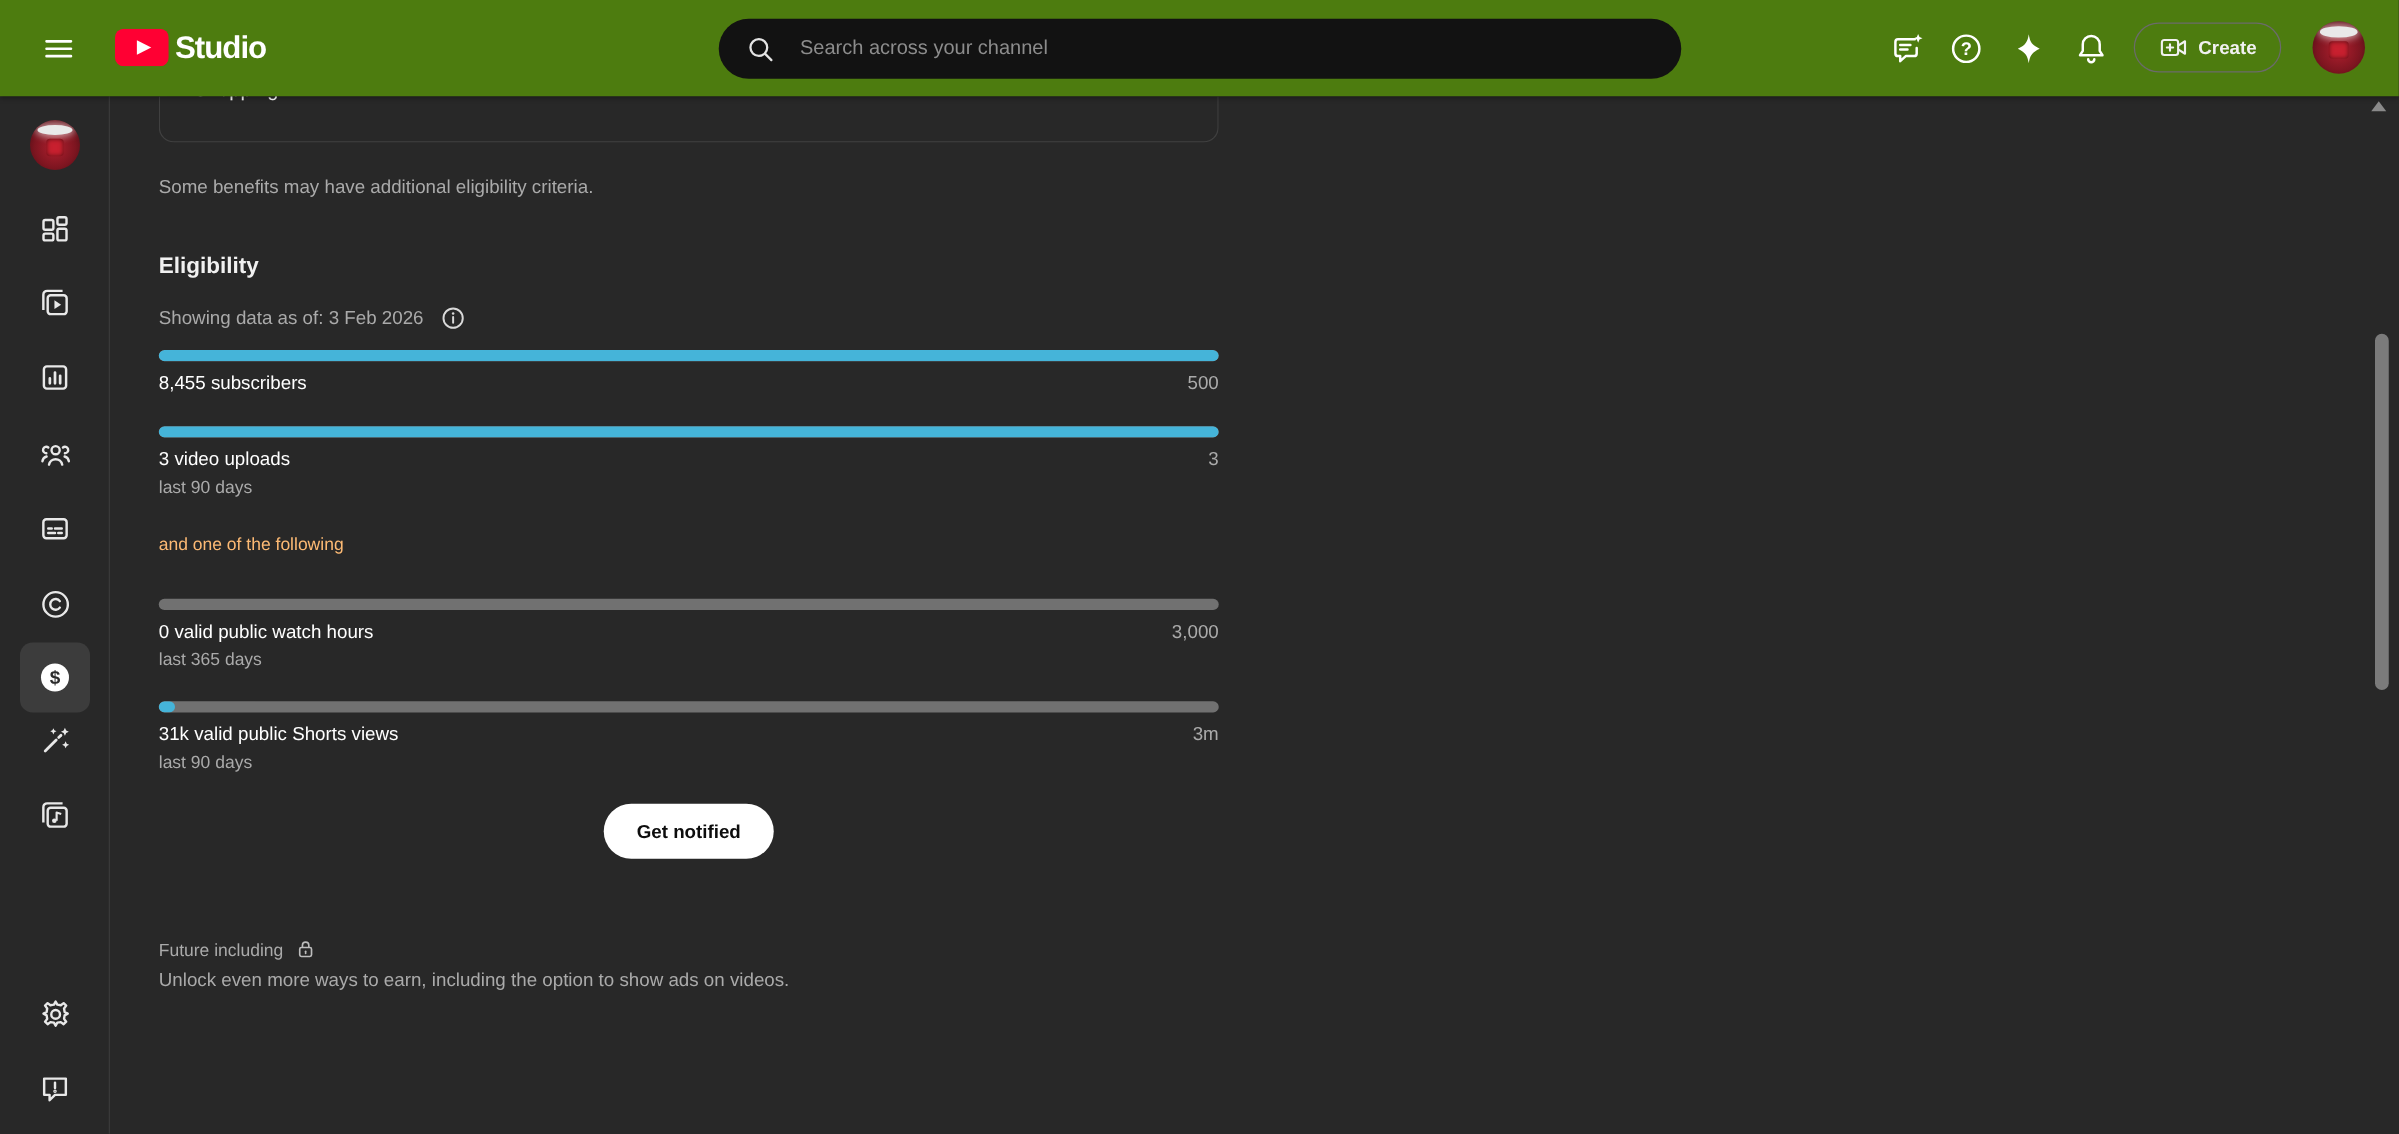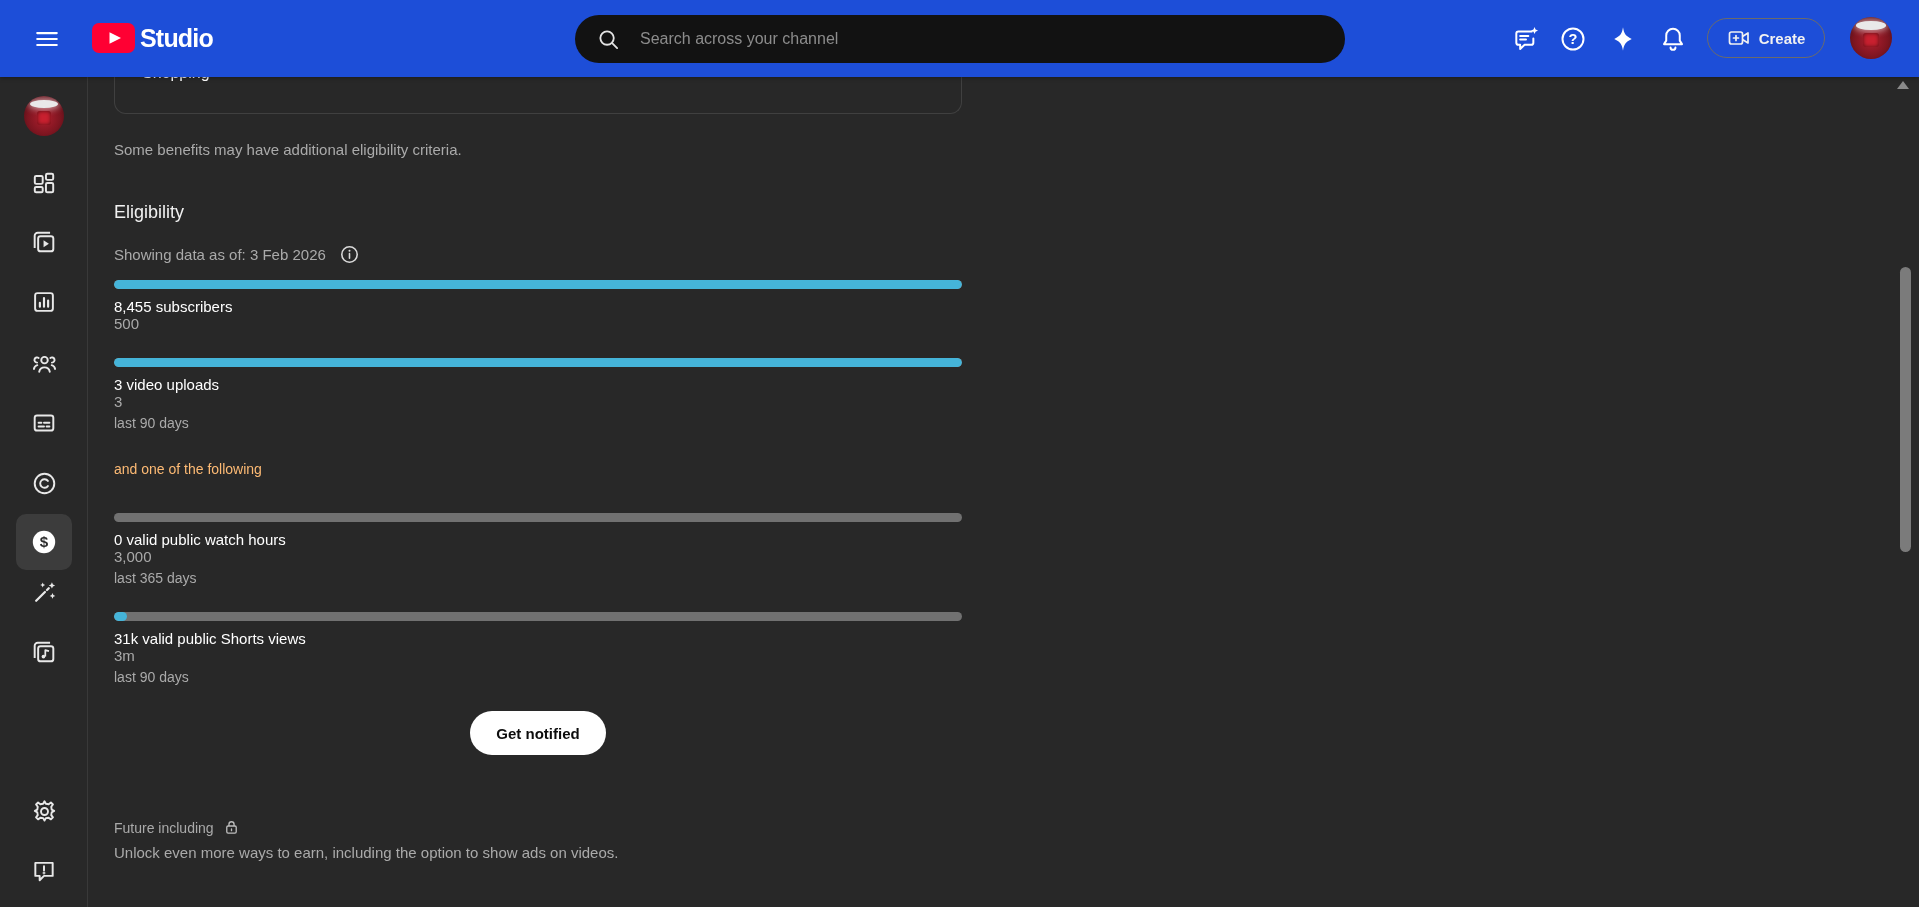--- a/index.html
+++ b/index.html
@@ -1,20 +1,20 @@
 <!DOCTYPE html>
 <html><head>
 <meta charset="utf-8">
 <style>
   * { margin:0; padding:0; box-sizing:border-box; }
   html,body { width:1919px; height:907px; overflow:hidden; background:#282828;
     font-family:"Liberation Sans", sans-serif; -webkit-font-smoothing:antialiased; }
 
   
-  .header { position:absolute; left:0; top:0; width:1919px; height:77px; background:#1d4ed8;
+  .header { position:absolute; left:0; top:0; width:1919px; height:77px; background:#4d7c0f;
     z-index:10; box-shadow:0 1px 4px rgba(0,0,0,.35); }
   .hamburger { position:absolute; left:32px; top:24px; width:30px; height:30px; cursor:pointer;
     display:flex; align-items:center; justify-content:center; }
   .logo { position:absolute; left:92px; top:23px; display:flex; align-items:center; gap:5px; }
   .logo-text { color:#fff; font-size:25px; font-weight:700; letter-spacing:-0.8px; }
   .searchbar { position:absolute; left:575px; top:15px; width:770px; height:48px; background:#121212;
     border-radius:24px; display:flex; align-items:center; padding-left:22px; }
   .searchbar input { background:transparent; border:none; outline:none; color:#f1f1f1;
     font-size:16px; font-family:"Liberation Sans",sans-serif; width:600px; margin-left:20px; }
   .searchbar input::placeholder { color:#8c8c8c; }
@@ -34,35 +34,35 @@
 
   
   .sidebar { position:absolute; left:0; top:77px; width:88px; height:830px; background:#282828;
     border-right:1px solid #393939; }
   .side-avatar { position:absolute; left:24px; top:19px; width:40px; height:40px; }
   .nav-item { position:absolute; left:16px; width:56px; height:56px; border-radius:10px;
     display:flex; align-items:center; justify-content:center; cursor:pointer; }
   .nav-item.active { background:#3c3c3c; }
 
   
-  .main { position:absolute; left:100px; top:77px; width:1810px; height:830px; padding-left:14px; }
+  .main { position:absolute; left:89px; top:77px; width:1810px; height:830px; padding-left:38px; }
   .col { width:848px; }
   .clipped-card { width:848px; height:37px; border:1px solid #404040; border-top:none;
     border-radius:0 0 12px 12px; position:relative; overflow:hidden; }
   .clipped-card span { position:absolute; left:27px; top:-13px; font-size:16px; color:#fff;
     font-weight:400; }
   .benefits-note { margin-top:27px; color:#aaaaaa; font-size:15px; }
-  .elig-title { margin-top:44px; color:#f1f1f1; font-size:18px; font-weight:400; }
+  .elig-title { margin-top:44px; color:#f1f1f1; font-size:18px; font-weight:700; }
   .as-of-row { margin-top:21px; display:flex; align-items:center; gap:13px; color:#aaaaaa;
     font-size:15px; }
   .bars { margin-top:15px; }
   .req { margin-bottom:26px; }
   .track { width:848px; height:9px; border-radius:5px; background:#717171; overflow:hidden; }
   .fill { height:9px; border-radius:5px; background:#45b4d9; }
-  .req-labels { display:flex; justify-content:space-between; margin-top:9px;flex-direction:column; }
+  .req-labels { display:flex; justify-content:space-between; margin-top:9px; }
   .req-label { color:#fff; font-size:15px; }
   .req-target { color:#aaaaaa; font-size:15px; }
   .req-sub { color:#aaaaaa; font-size:14px; margin-top:5px; }
   .separator { text-align:left; color:#fdba74; font-size:14px; font-weight:400;
     margin:30px 0 36px 0; }
   .cta-question { text-align:center; color:#fff; font-size:16px; font-weight:700; margin-top:44px; }
   .cta-row { display:flex; justify-content:center; margin-top:22px; }
   .get-notified { background:#ffffff; color:#0d0d0d; border:none; border-radius:22px;
     height:44px; padding:0 26px; font-size:15px; font-weight:700; cursor:pointer;
     font-family:"Liberation Sans",sans-serif; }

